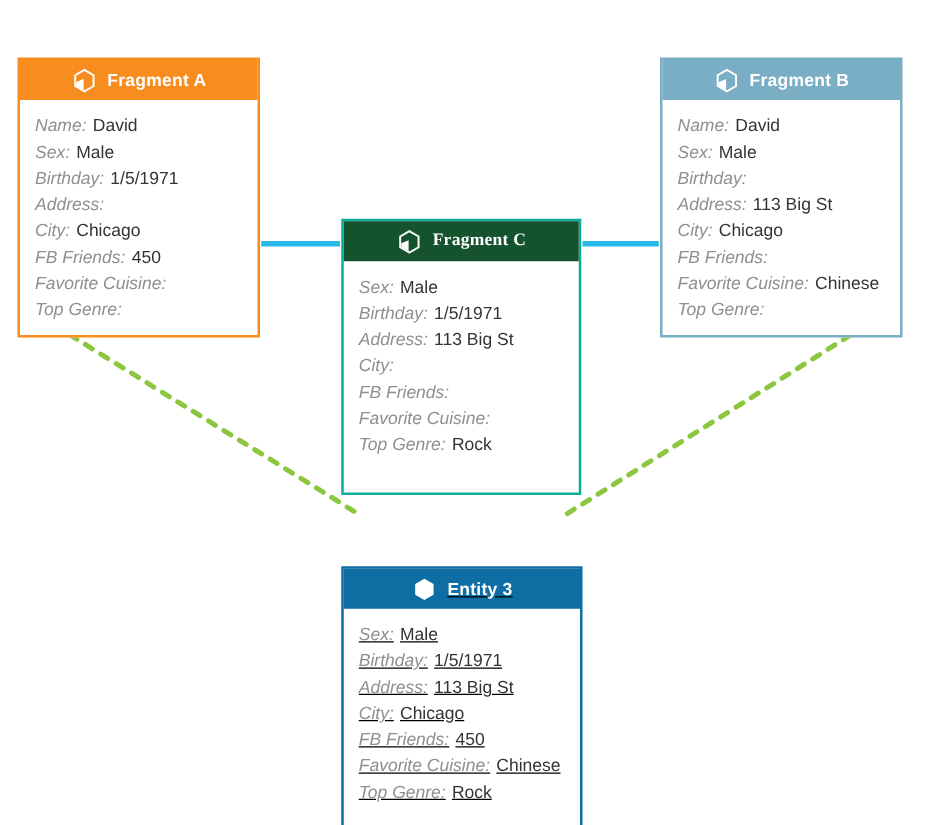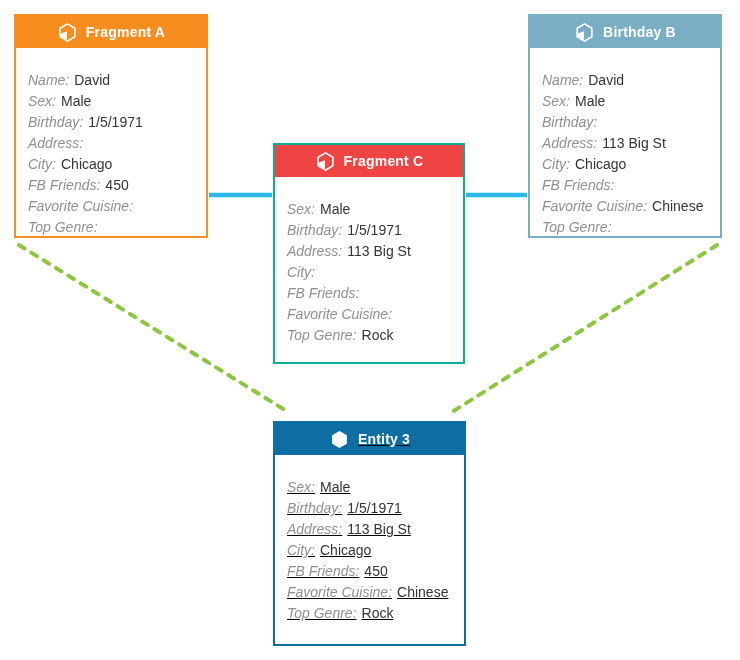--- a/index.html
+++ b/index.html
@@ -2,38 +2,38 @@
 <html><head>
 <meta charset="utf-8">
 <style>
   html,body{margin:0;padding:0;background:#ffffff;}
   .stage{
     position:relative;width:740px;height:660px;background:#ffffff;overflow:hidden;
     font-family:"Liberation Sans", sans-serif;
   }
   .connector-layer{position:absolute;left:0;top:0;width:740px;height:660px;z-index:1;}
   .card{
-    position:absolute;z-index:2;background:#ffffff;border:2px solid;box-sizing:border-box;
+    position:absolute;z-index:2;background:#ffffff;border:2px solid;box-sizing:border-box;margin-top:32px;
   }
   .card-header{
     height:32px;display:flex;align-items:center;justify-content:center;gap:8px;
     color:#ffffff;font-size:14px;font-weight:700;letter-spacing:0.2px;
   }
-  .card-body{padding:22px 12px 0 12px;}
+  .card-body{padding:10px 12px 0 12px;}
   .field{font-size:14px;line-height:21px;white-space:nowrap;}
   .field .label{font-style:italic;color:#8F8F8F;}
   .field .value{color:#333333;margin-left:5px;}
   .hex-icon{display:block;}
   
   .card-a{left:14px;top:14px;width:194px;height:224px;border-color:#F78D1E;}
   .card-a .card-header{background:#F78D1E;}
   .card-b{left:528px;top:14px;width:194px;height:224px;border-color:#79AEC5;}
   .card-b .card-header{background:#79AEC5;}
   .card-c{left:273px;top:143px;width:192px;height:221px;border-color:#0DAE96;}
-  .card-c .card-header{background:#ef4444;}
+  .card-c .card-header{background:#14532d;font-family:Liberation Serif, serif;}
   .card-e{left:273px;top:421px;width:193px;height:225px;border-color:#0E6DA3;text-decoration:underline;}
   .card-e .card-header{background:#0E6DA3;}
 </style>
 </head>
 <body>
 
 <div class="stage">
 
   <svg class="connector-layer" viewBox="0 0 740 660" xmlns="http://www.w3.org/2000/svg">
     <line x1="209" y1="195" x2="272" y2="195" stroke="#29B9E8" stroke-width="4.5"></line>
@@ -65,21 +65,21 @@
   </div>
 
   <div class="card card-b">
     <div class="card-header">
       <span>
         <svg class="hex-icon" width="21" height="21" viewBox="0 0 24 24">
           <path d="M12 2.2 L20.4 7.1 L20.4 16.9 L12 21.8 L3.6 16.9 L3.6 7.1 Z" fill="none" stroke="#ffffff" stroke-width="1.8"></path>
           <path d="M11.3 10.6 L11.3 20.6 L4.6 16.7 L4.6 13.2 Z" fill="#ffffff"></path>
         </svg>
       </span>
-      <span>Birthday B</span>
+      <span>Fragment B</span>
     </div>
     <div class="card-body">
       <div class="field"><span class="label">Name:</span><span class="value">David</span></div>
       <div class="field"><span class="label">Sex:</span><span class="value">Male</span></div>
       <div class="field"><span class="label">Birthday:</span><span class="value"></span></div>
       <div class="field"><span class="label">Address:</span><span class="value">113 Big St</span></div>
       <div class="field"><span class="label">City:</span><span class="value">Chicago</span></div>
       <div class="field"><span class="label">FB Friends:</span><span class="value"></span></div>
       <div class="field"><span class="label">Favorite Cuisine:</span><span class="value">Chinese</span></div>
       <div class="field"><span class="label">Top Genre:</span><span class="value"></span></div>

